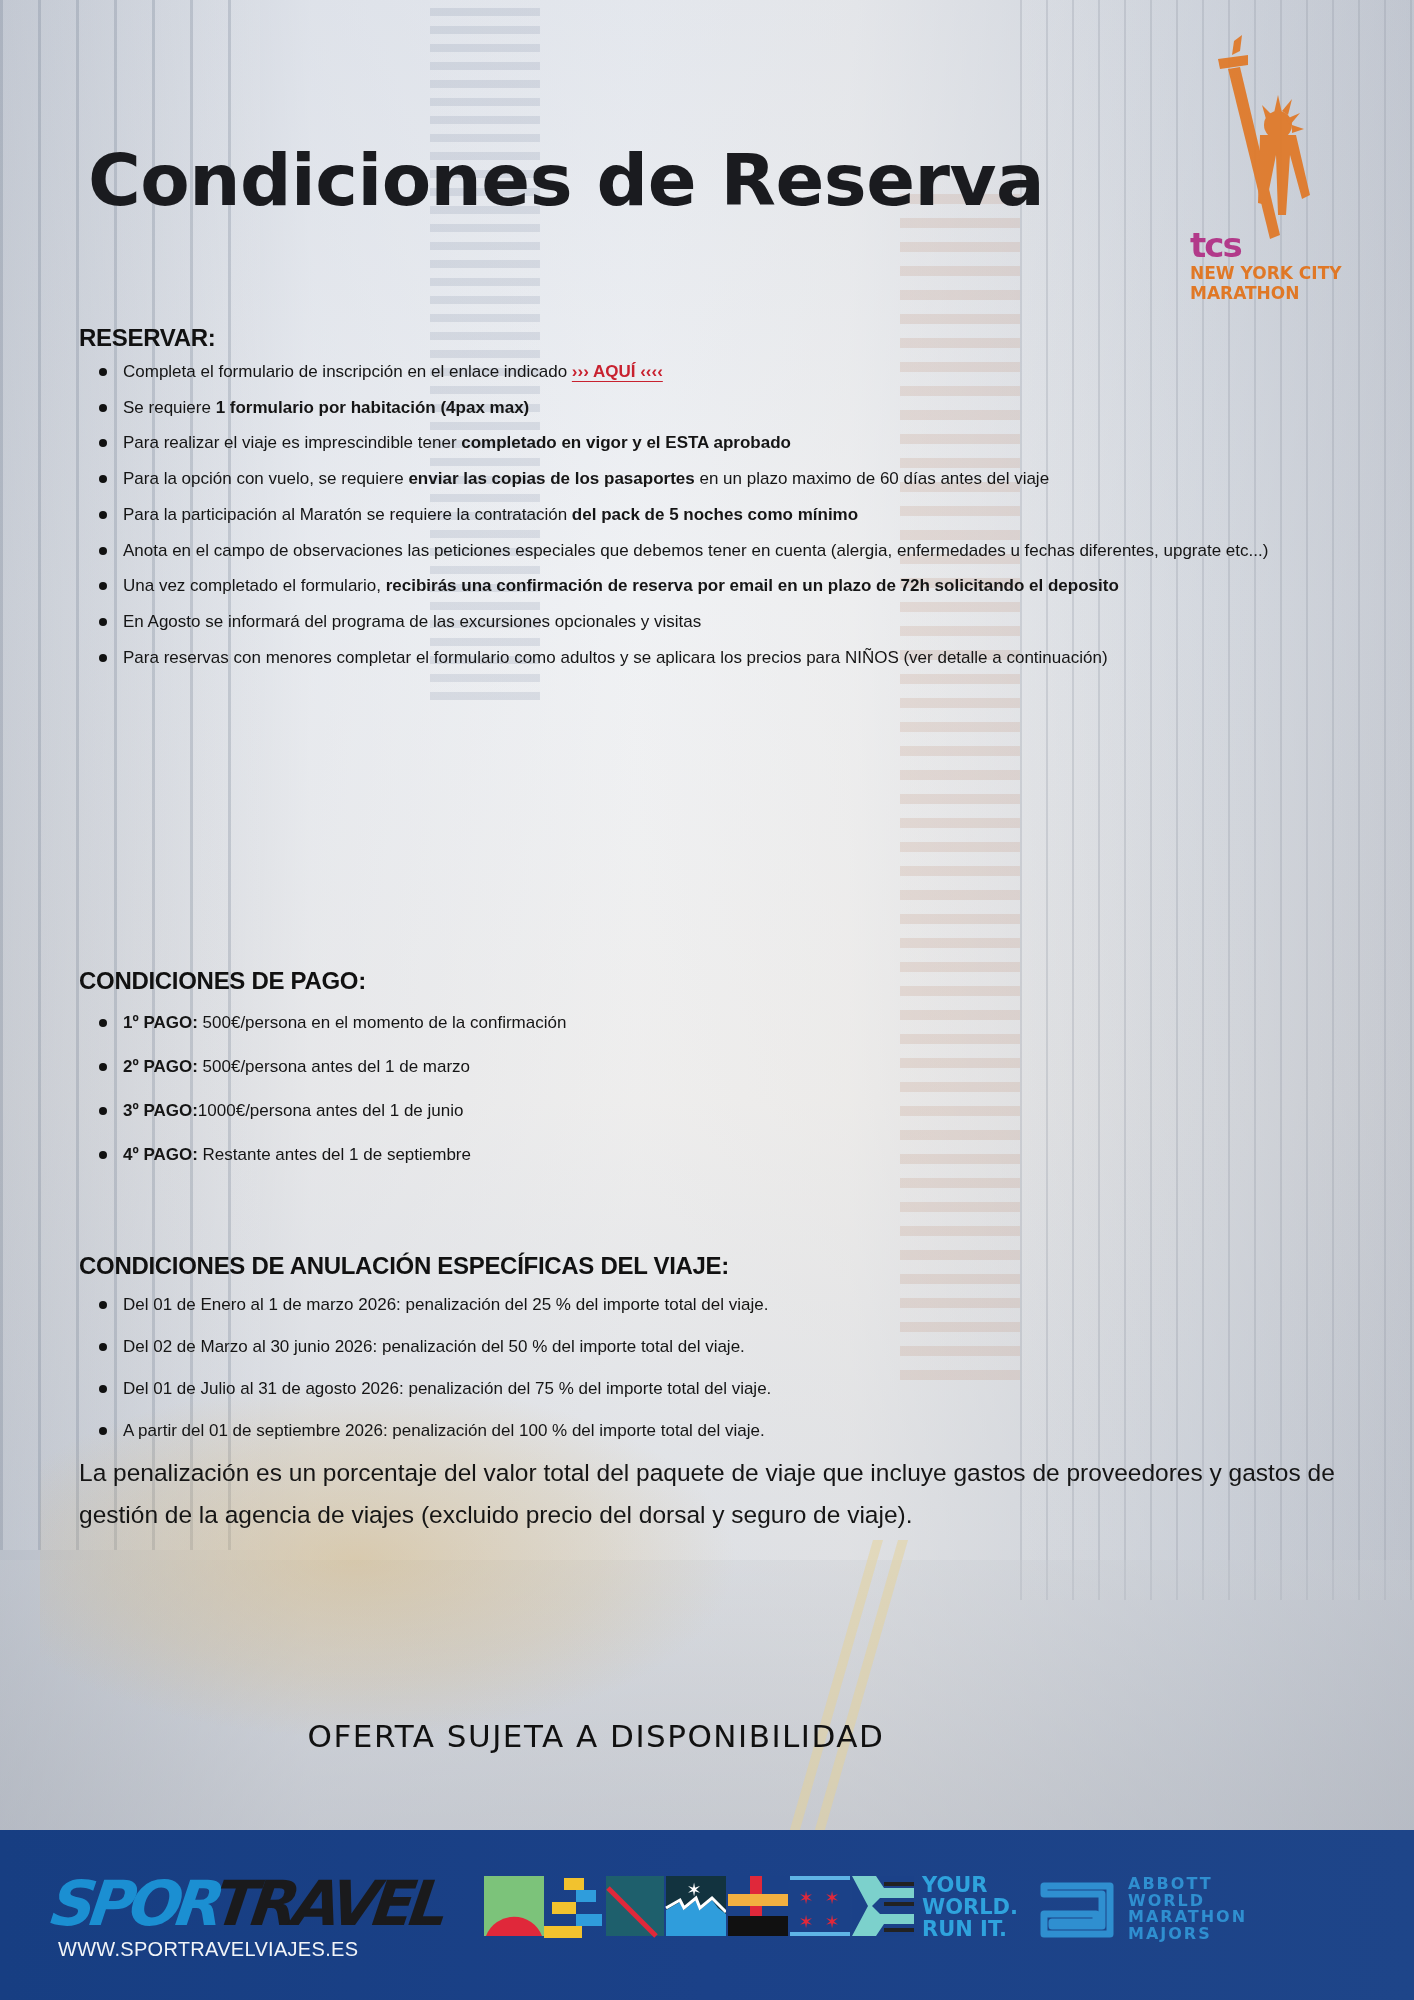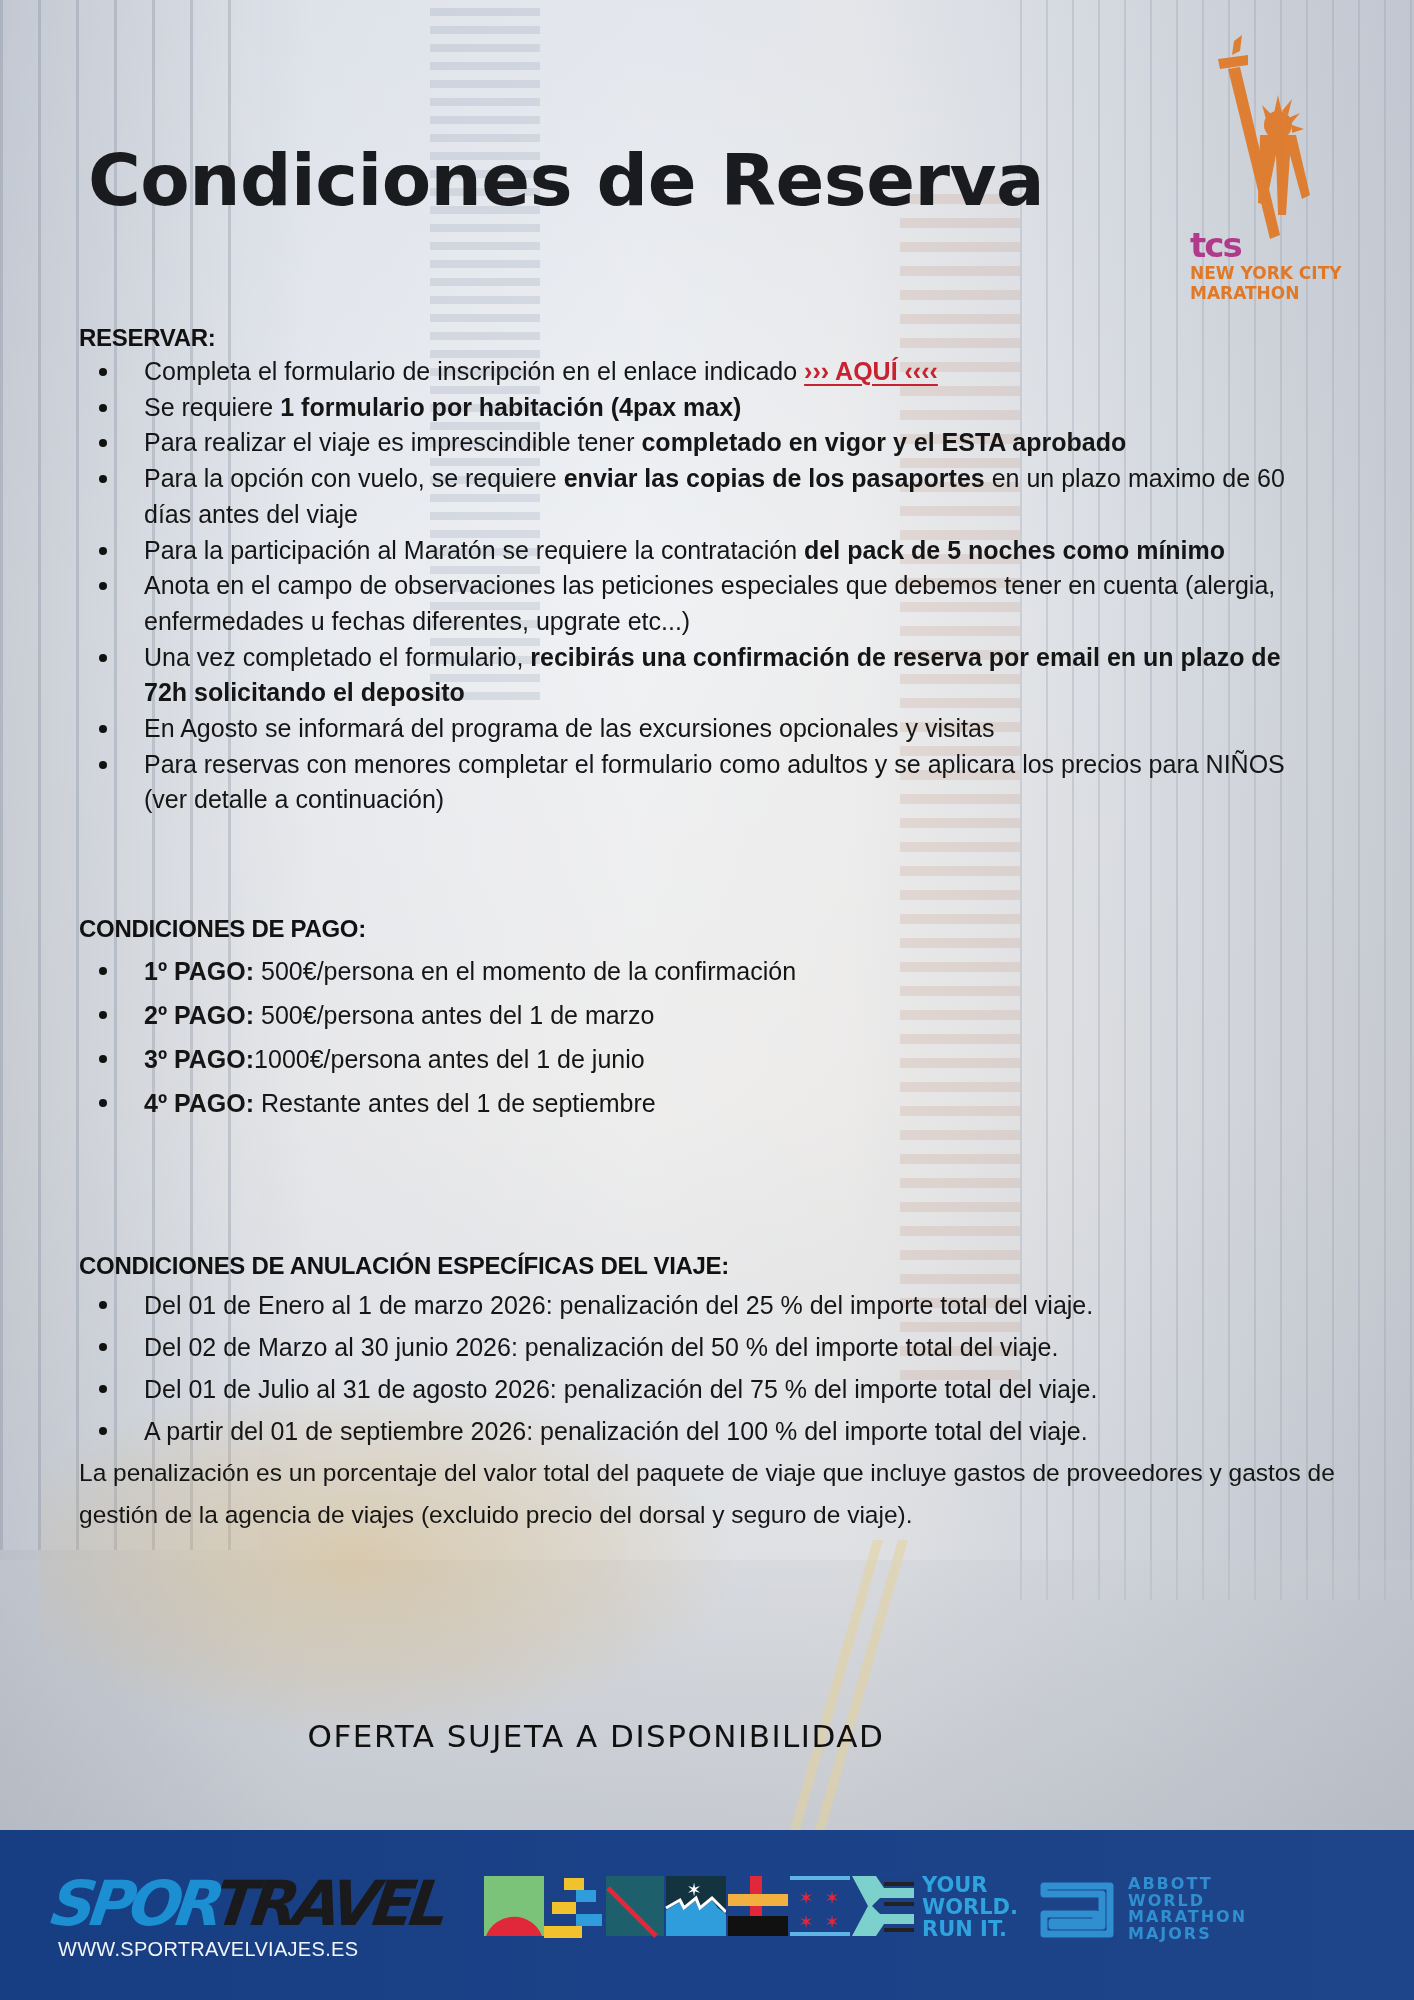--- a/index.html
+++ b/index.html
@@ -46,32 +46,32 @@
   .nyc-logo { position: absolute; left: 1180px; top: 35px; width: 180px; height: 275px; }
   .nyc-logo svg { position: absolute; left: 20px; top: 0; }
   .tcs { position: absolute; left: 10px; top: 190px; font-size: 34px; font-weight: bold;
          letter-spacing: -2px; color: #b23a8a; font-family: "DejaVu Sans", sans-serif; }
   .nyc-text { position: absolute; left: 10px; top: 228px; font-size: 17px; font-weight: bold;
               color: #e07826; line-height: 20px; white-space: nowrap; font-family: "DejaVu Sans", sans-serif; }
 
   .section { position: absolute; left: 79px; }
   .sec-head { font-size: 24px; font-weight: bold; color: #111; letter-spacing: -0.3px; }
   ul.bl { list-style: none; margin-left: 0; }
-  ul.bl li { position: relative; padding-left: 65px; font-size: 25px; color: #151515; }
+  ul.bl li { position: relative; padding-left: 44px; font-size: 17px; color: #151515; }
   ul.bl li::before { content: ""; position: absolute; left: 20px; width: 8px; height: 8px; border-radius: 50%; background: #111; }
   ul.bl li b { font-weight: bold; }
 
   #reservar { top: 296px; width: 1250px; }
   #reservar .sec-head { margin-bottom: 2px; margin-top: 28px; }
   #reservar li { line-height: 35.7px; }
   #reservar li::before { top: 14px; }
 
   .aqui { color: #c8212f; font-weight: bold; text-decoration: underline; text-underline-offset: 4px; }
 
-  #pago { top: 915px; width: 1000px; }
+  #pago { top: 967px; width: 1000px; }
   #pago .sec-head { margin-bottom: 6px; }
   #pago li { line-height: 44px; }
   #pago li::before { top: 18px; }
 
   #anul { top: 1208px; width: 1260px; margin-top: 44px; }
   #anul .sec-head { margin-bottom: 4px; }
   #anul li { line-height: 42px; }
   #anul li::before { top: 17px; }
   .note { font-size: 24.5px; line-height: 42px; color: #151515; width: 1260px; }
 

